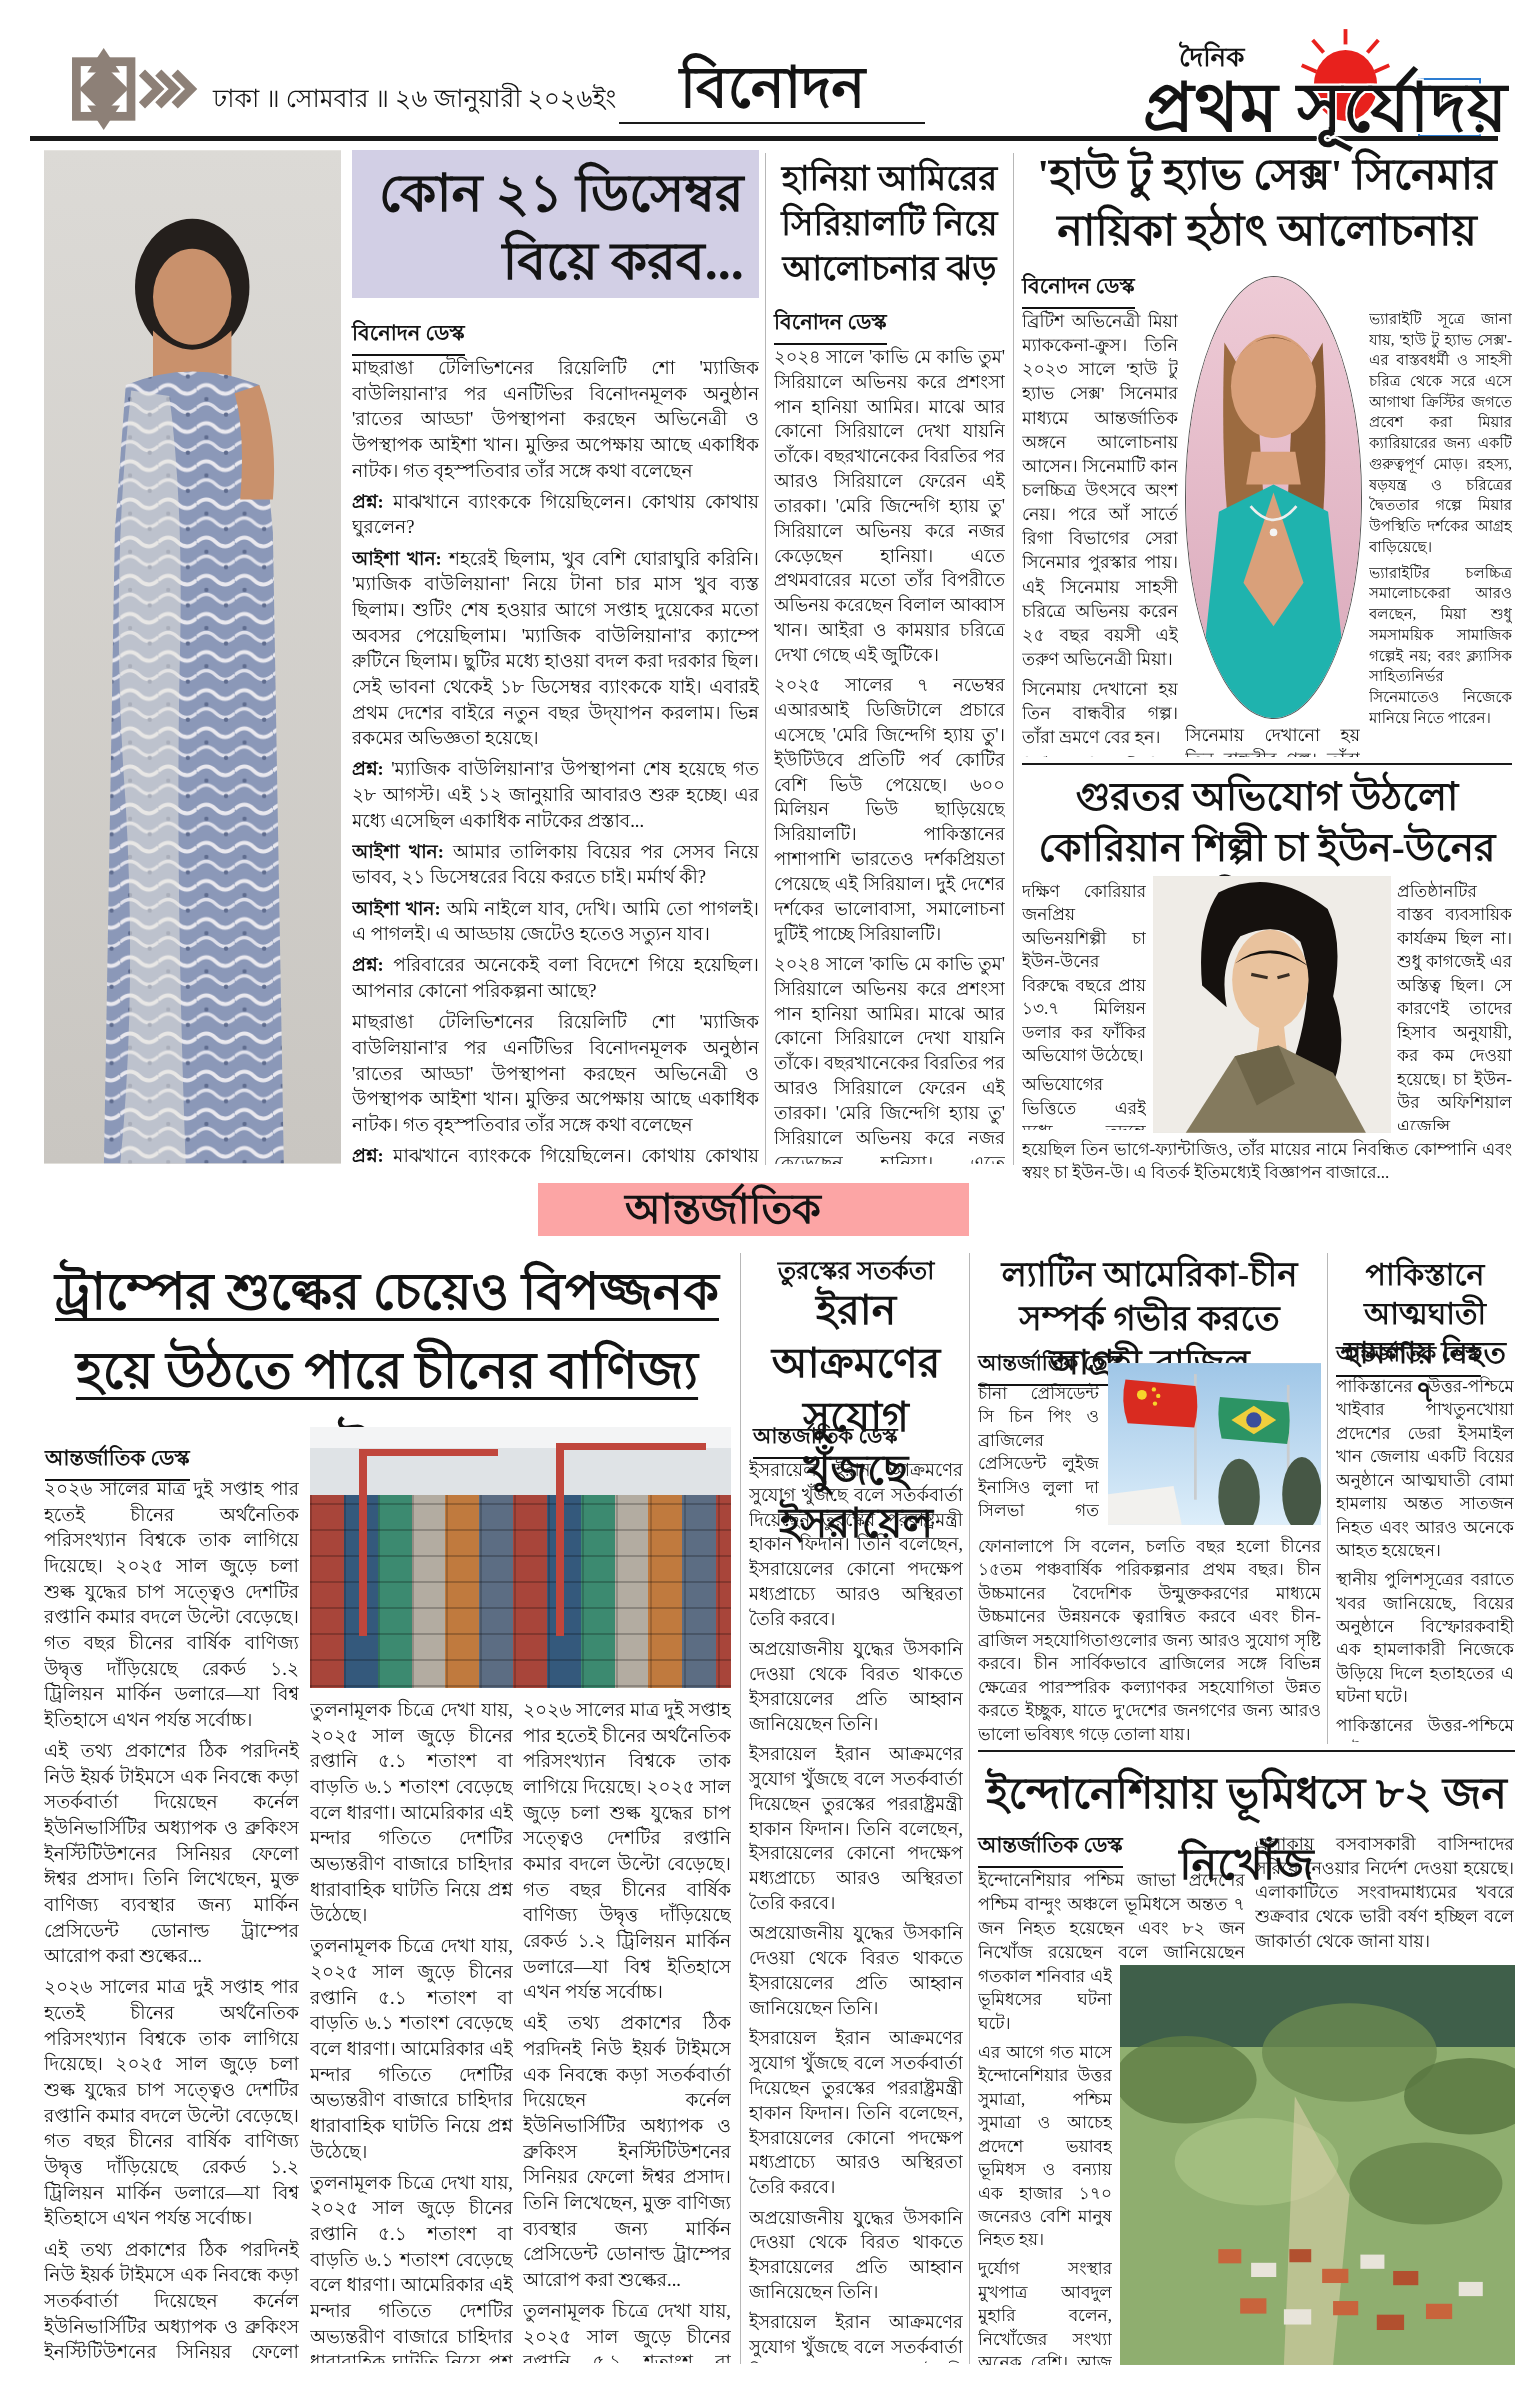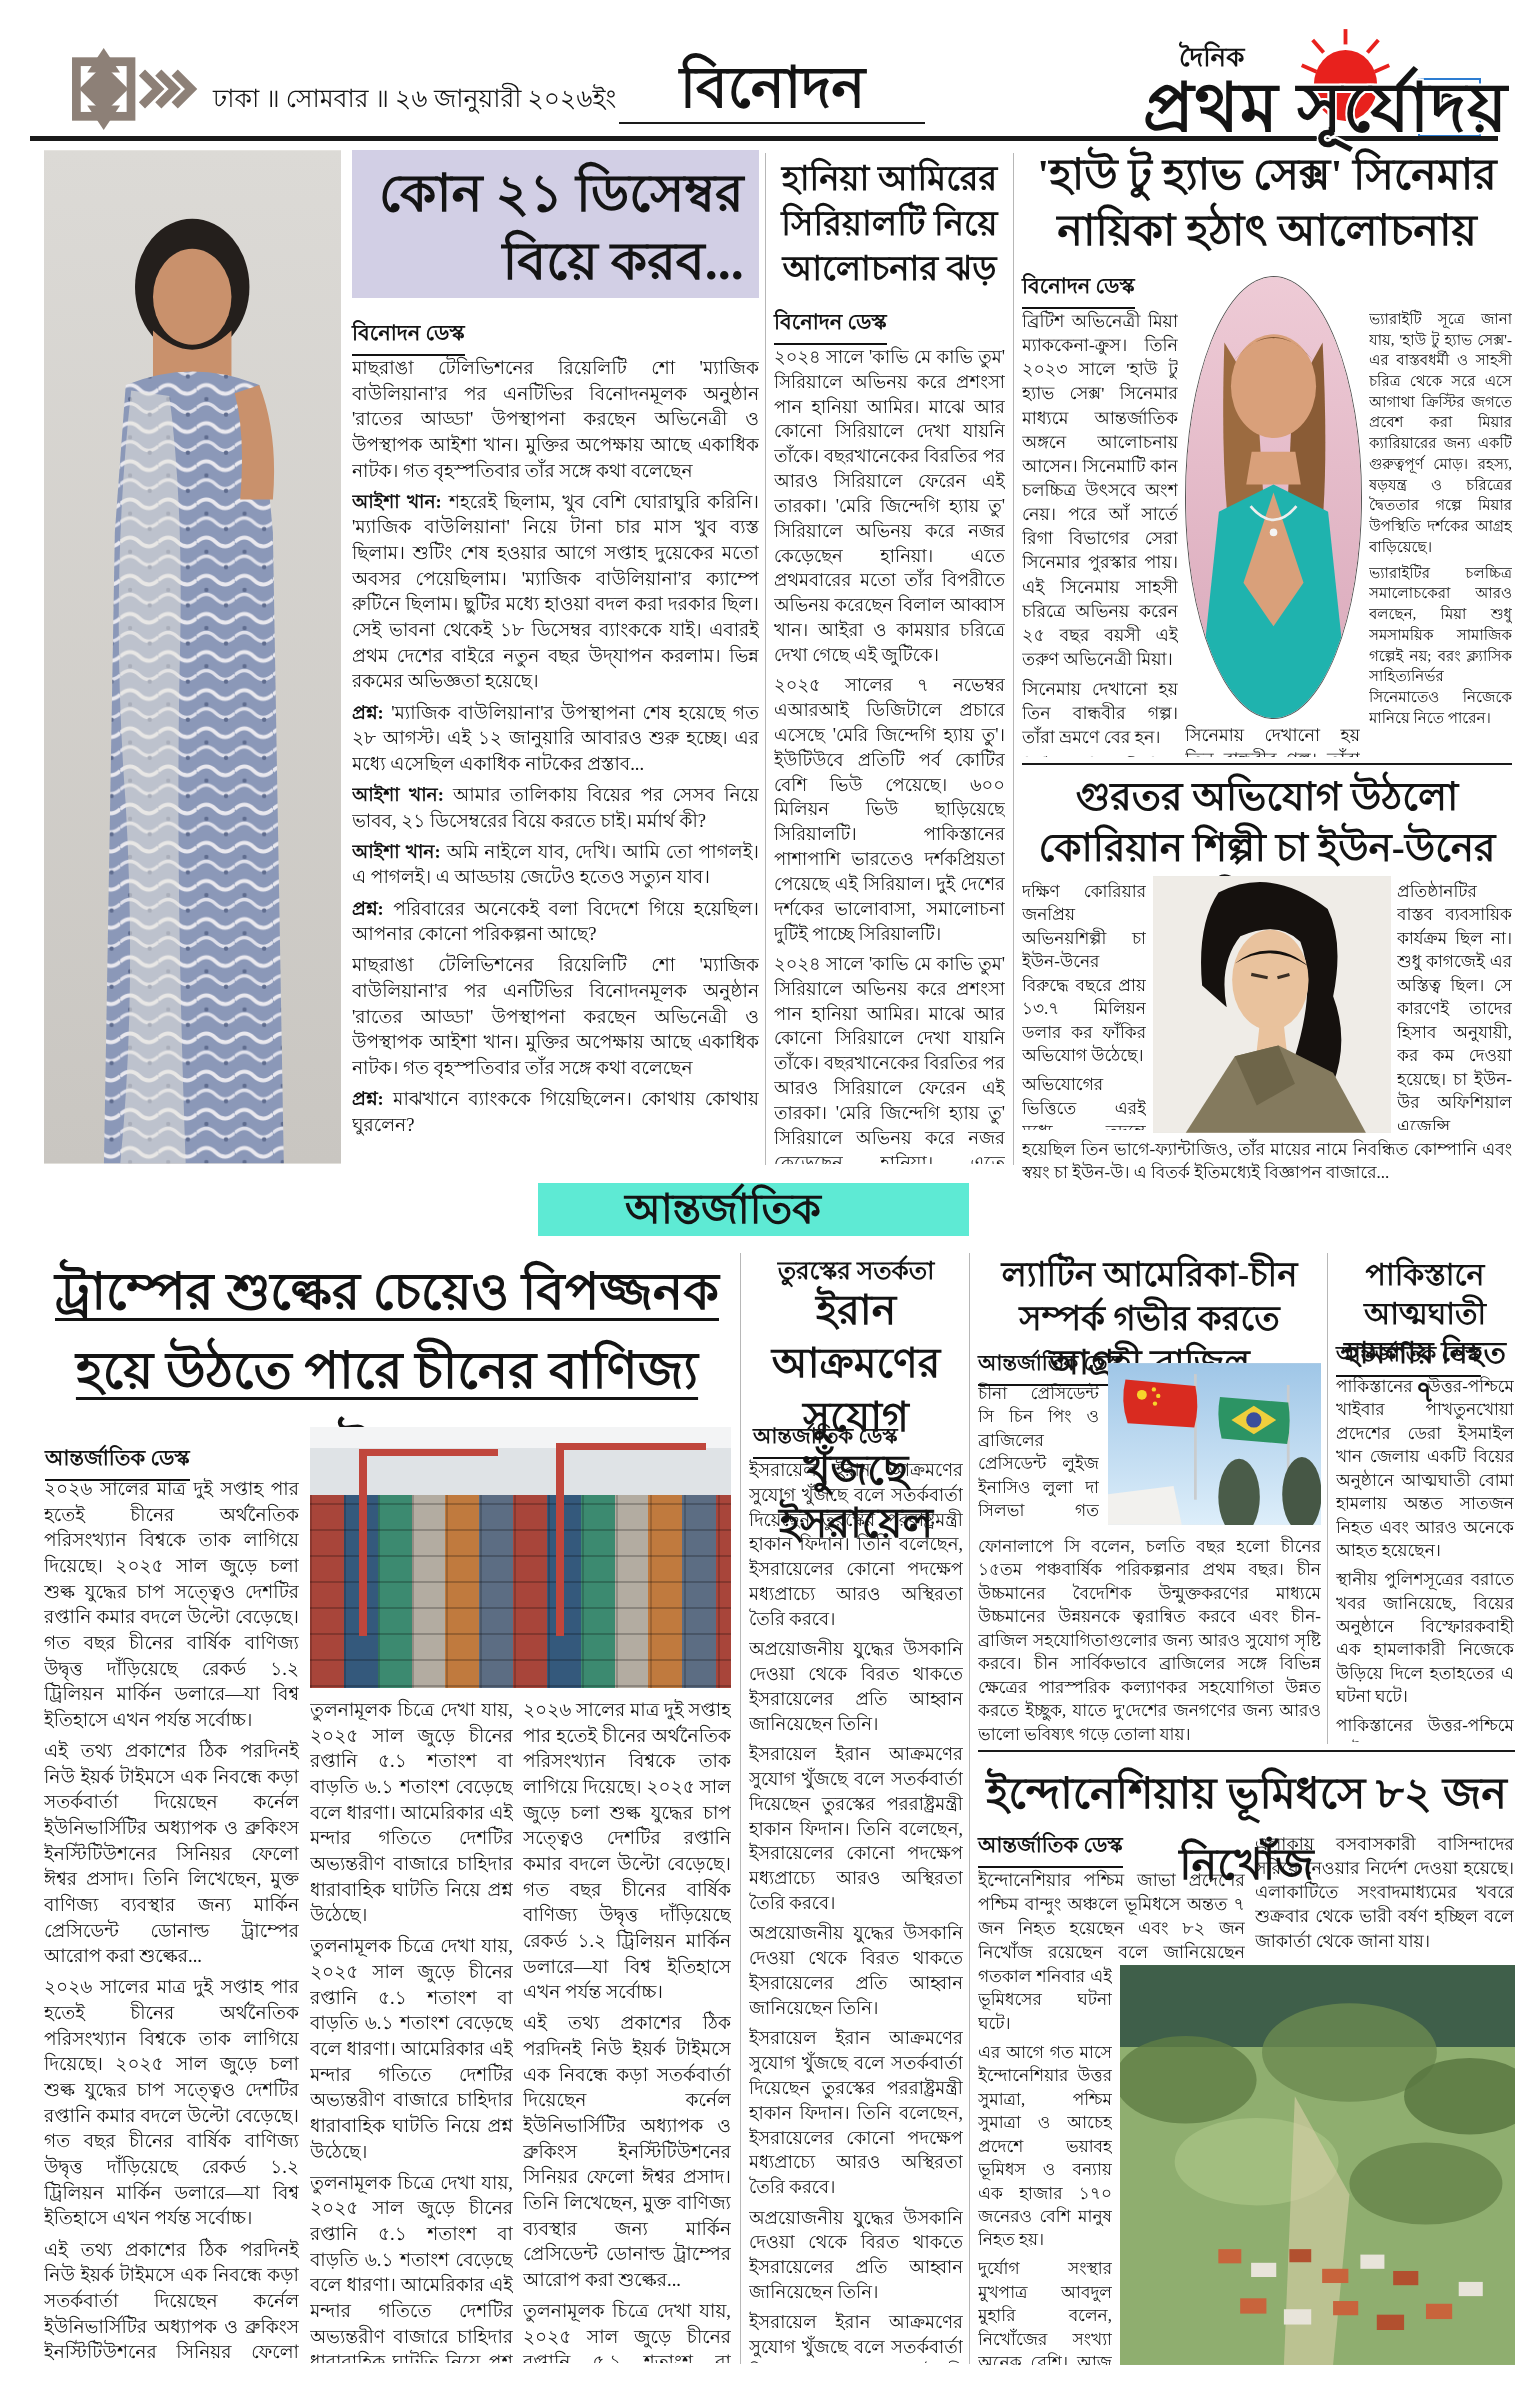--- a/index.html
+++ b/index.html
@@ -14,21 +14,21 @@
   
   .dateline{font-size:25px;}
   .sec-ent{font-size:57px;font-weight:600;text-align:center;}
   .masthead-prefix{font-size:26px;font-weight:bold;}
   .masthead-title{font-size:68px;font-weight:bold;letter-spacing:1.1px;
      text-shadow:1.6px 1.6px 0 #fff,-1.6px -1.6px 0 #fff,1.6px -1.6px 0 #fff,-1.6px 1.6px 0 #fff;}
   .pagenum{width:59px;height:55px;border:2.2px solid #2d7dd2;background:#fff;
      font-size:46px;font-weight:bold;text-align:center;line-height:56px;}
   
   .aisha-headbox{background:#d2cfe5;text-align:right;font-weight:bold;font-size:52px;line-height:1.32;padding:9.8px 15.3px 0 5.5px;box-sizing:border-box;}
-  .secbar{background:#5eead4;font-size:41px;font-weight:bold;line-height:53px;padding-left:87px;box-sizing:border-box;}
+  .secbar{background:#fca5a5;font-size:41px;font-weight:bold;line-height:53px;padding-left:87px;box-sizing:border-box;}
   .hl-underline{text-decoration:underline;text-decoration-thickness:2.7px;text-underline-offset:8.7px;}
   .photo{overflow:hidden;background:#e8e6e2;}
   .oval{border-radius:50%;border:1.1px solid #555;}
   
   .port{background:
     linear-gradient(180deg,#f3f4f5 0 8%, #dfe3e6 8% 26%, rgba(0,0,0,0) 26%),
     repeating-linear-gradient(180deg, rgba(0,0,0,0) 0 24px, rgba(0,0,0,.22) 24px 26px),
     repeating-linear-gradient(90deg, rgba(0,0,0,.18) 0 1.6px, rgba(0,0,0,0) 1.6px 34px),
     repeating-linear-gradient(90deg,#a8453a 0 34px,#34597c 34px 68px,#3c8a70 68px 102px,#b3aca1 102px 135px,#c07a3e 135px 169px,#5c6d83 169px 203px);}
   .crane{position:absolute;border-left:8.7px solid #c0463c;border-top:7px solid #c0463c;}
@@ -96,20 +96,21 @@
 </div>
 
 <div class="abs aisha-headbox" style="left:352px;top:150px;width:407px;height:148px;">
   <div>কোন ২১ ডিসেম্বর বিয়ে করব...</div>
 </div>
 <div class="abs" style="left:352px;top:317px;">
   <span class="byline">বিনোদন ডেস্ক</span>
 </div>
 <div class="abs jtext" style="left:352px;top:355px;width:407px;height:809px;font-size:18.6px;">
     <p class="para">মাছরাঙা টেলিভিশনের রিয়েলিটি শো 'ম্যাজিক বাউলিয়ানা'র পর এনটিভির বিনোদনমূলক অনুষ্ঠান 'রাতের আড্ডা' উপস্থাপনা করছেন অভিনেত্রী ও উপস্থাপক আইশা খান। মুক্তির অপেক্ষায় আছে একাধিক নাটক। গত বৃহস্পতিবার তাঁর সঙ্গে কথা বলেছেন</p>
+    <p class="para"><b>প্রশ্ন:</b> মাঝখানে ব্যাংককে গিয়েছিলেন। কোথায় কোথায় ঘুরলেন?</p>
     <p class="para"><b>আইশা খান:</b> শহরেই ছিলাম, খুব বেশি ঘোরাঘুরি করিনি। 'ম্যাজিক বাউলিয়ানা' নিয়ে টানা চার মাস খুব ব্যস্ত ছিলাম। শুটিং শেষ হওয়ার আগে সপ্তাহ দুয়েকের মতো অবসর পেয়েছিলাম। 'ম্যাজিক বাউলিয়ানা'র ক্যাম্পে রুটিনে ছিলাম। ছুটির মধ্যে হাওয়া বদল করা দরকার ছিল। সেই ভাবনা থেকেই ১৮ ডিসেম্বর ব্যাংককে যাই। এবারই প্রথম দেশের বাইরে নতুন বছর উদ্‌যাপন করলাম। ভিন্ন রকমের অভিজ্ঞতা হয়েছে।</p>
     <p class="para"><b>প্রশ্ন:</b> 'ম্যাজিক বাউলিয়ানা'র উপস্থাপনা শেষ হয়েছে গত ২৮ আগস্ট। এই ১২ জানুয়ারি আবারও শুরু হচ্ছে। এর মধ্যে এসেছিল একাধিক নাটকের প্রস্তাব...</p>
     <p class="para"><b>আইশা খান:</b> আমার তালিকায় বিয়ের পর সেসব নিয়ে ভাবব, ২১ ডিসেম্বরের বিয়ে করতে চাই। মর্মার্থ কী?</p>
     <p class="para"><b>আইশা খান:</b> অমি নাইলে যাব, দেখি। আমি তো পাগলই। এ পাগলই। এ আড্ডায় জেটেও হতেও সত্যুন যাব।</p>
     <p class="para"><b>প্রশ্ন:</b> পরিবারের অনেকেই বলা বিদেশে গিয়ে হয়েছিল। আপনার কোনো পরিকল্পনা আছে?</p>
     <p class="para">মাছরাঙা টেলিভিশনের রিয়েলিটি শো 'ম্যাজিক বাউলিয়ানা'র পর এনটিভির বিনোদনমূলক অনুষ্ঠান 'রাতের আড্ডা' উপস্থাপনা করছেন অভিনেত্রী ও উপস্থাপক আইশা খান। মুক্তির অপেক্ষায় আছে একাধিক নাটক। গত বৃহস্পতিবার তাঁর সঙ্গে কথা বলেছেন</p>
     <p class="para"><b>প্রশ্ন:</b> মাঝখানে ব্যাংককে গিয়েছিলেন। কোথায় কোথায় ঘুরলেন?</p>
   </div>
 
 <div class="abs vrule" style="left:765px;top:153px;height:1012px;"></div>

